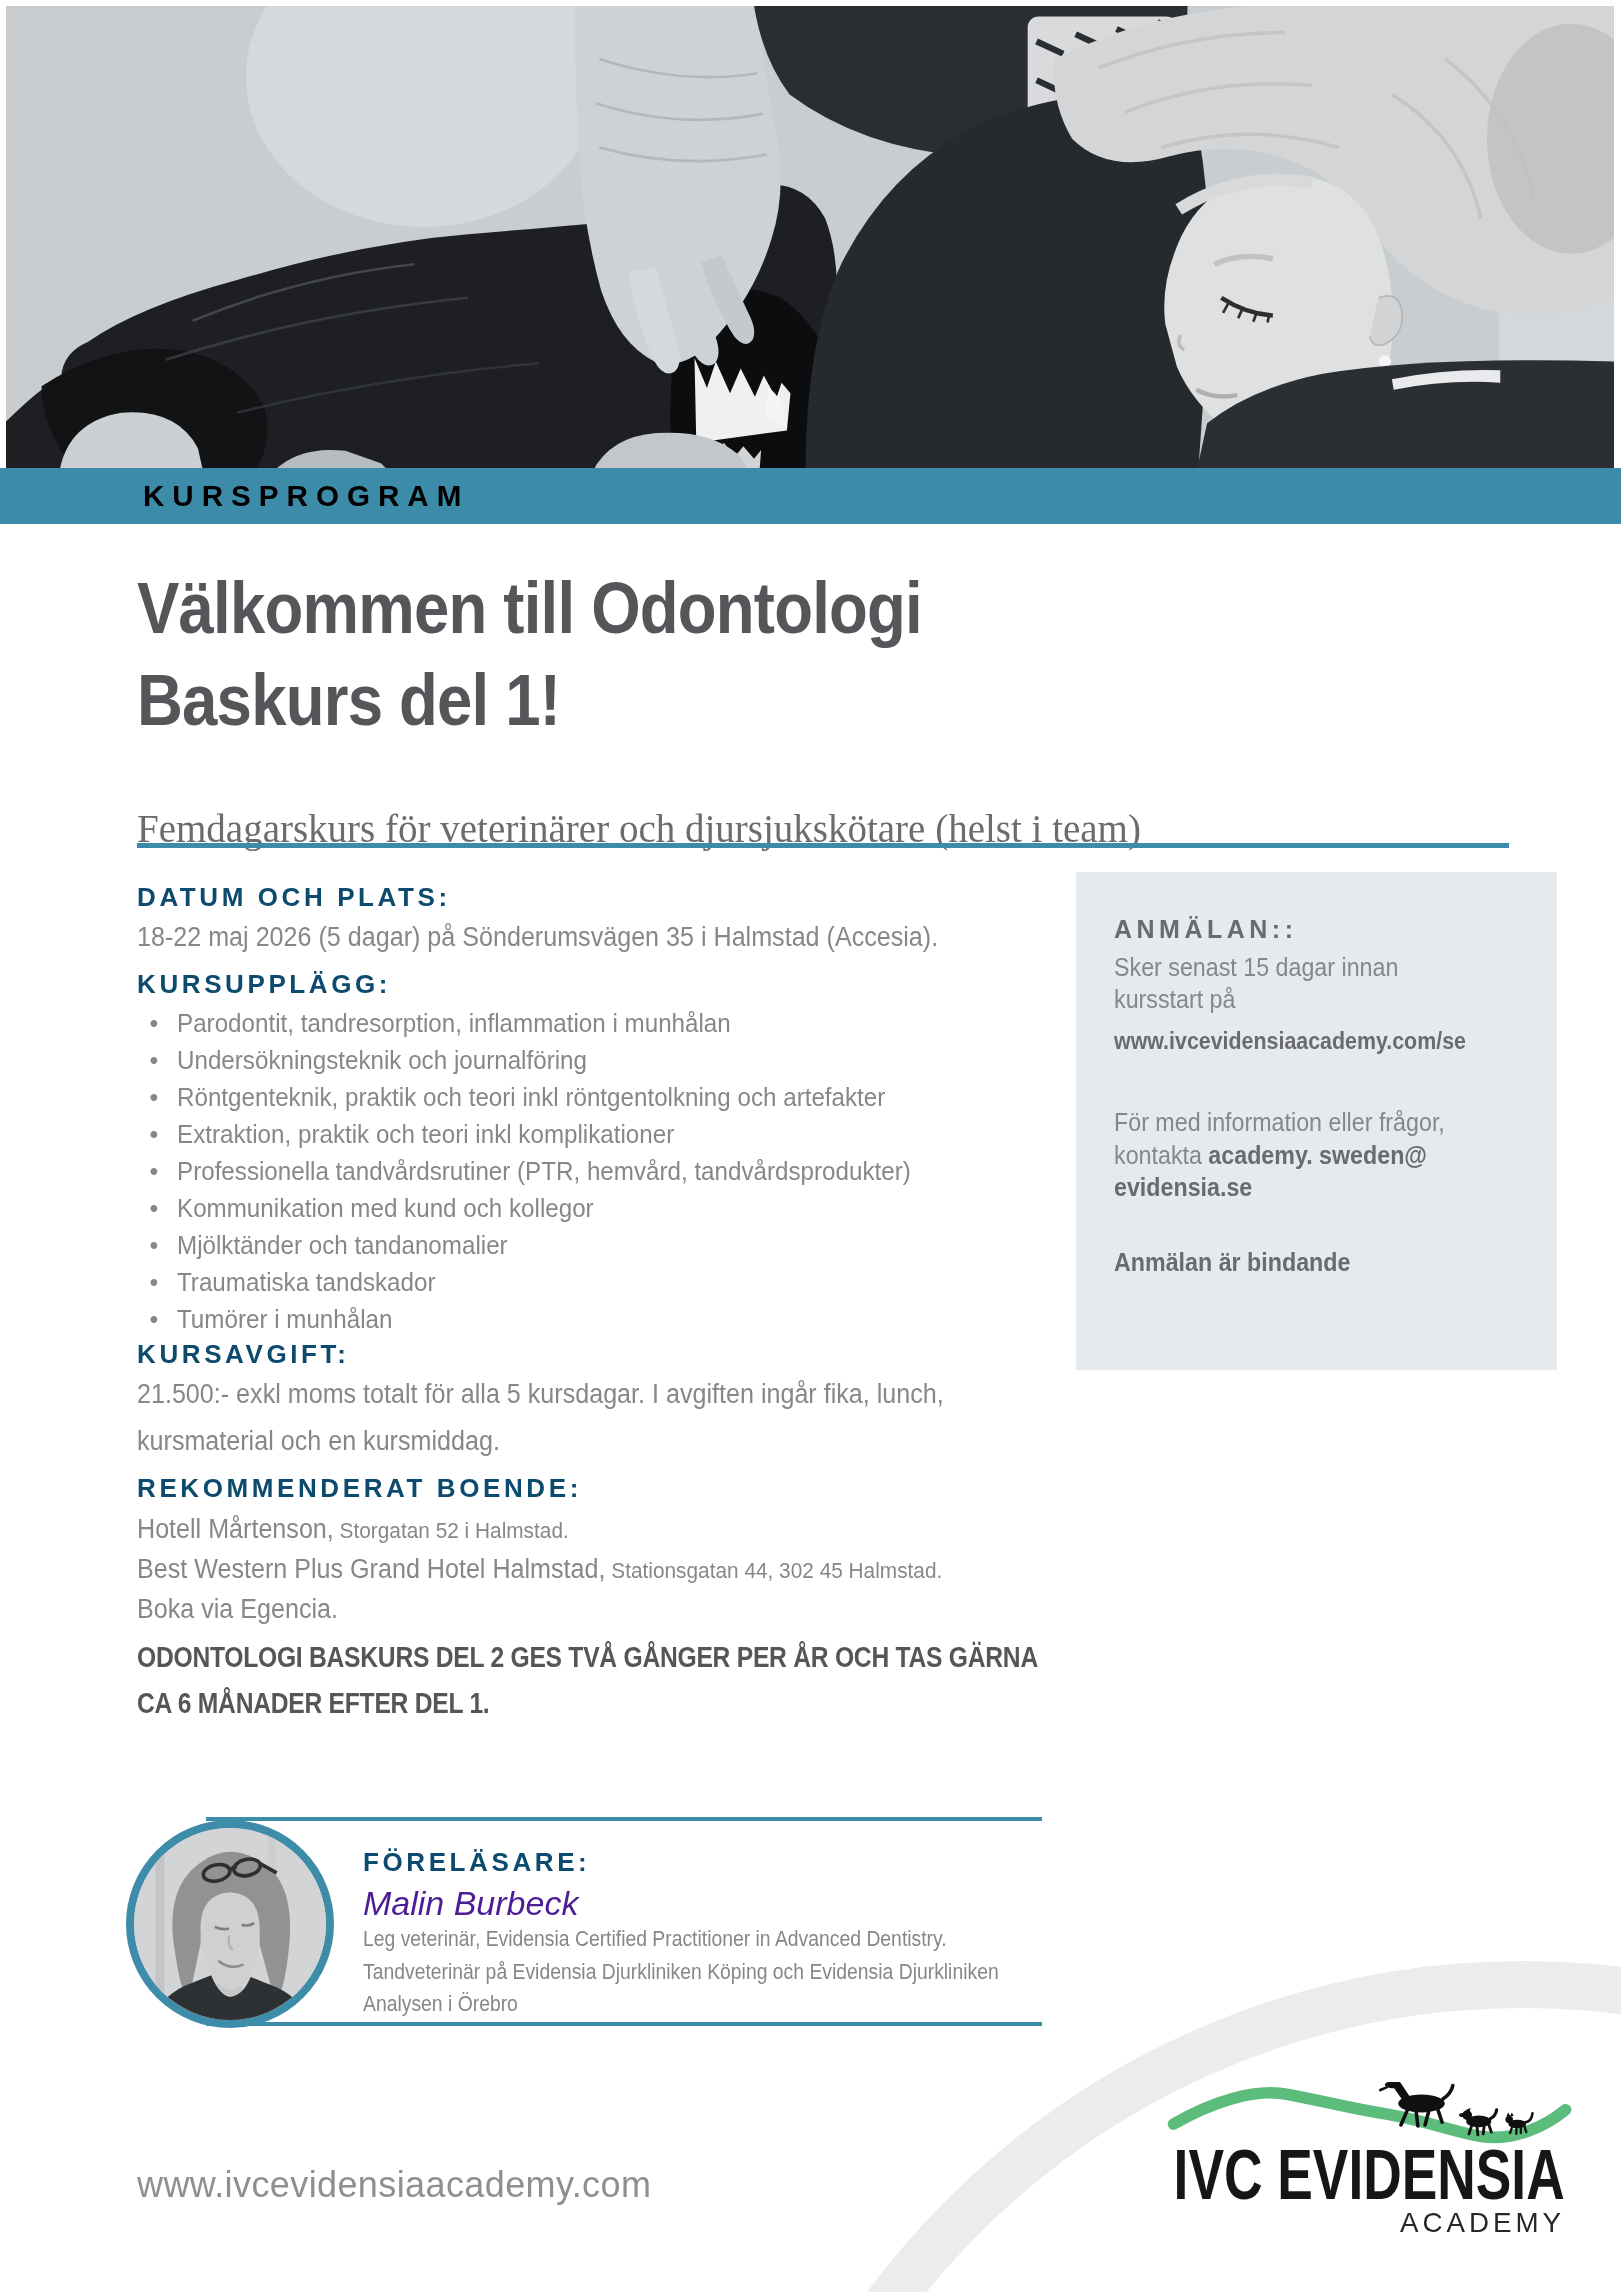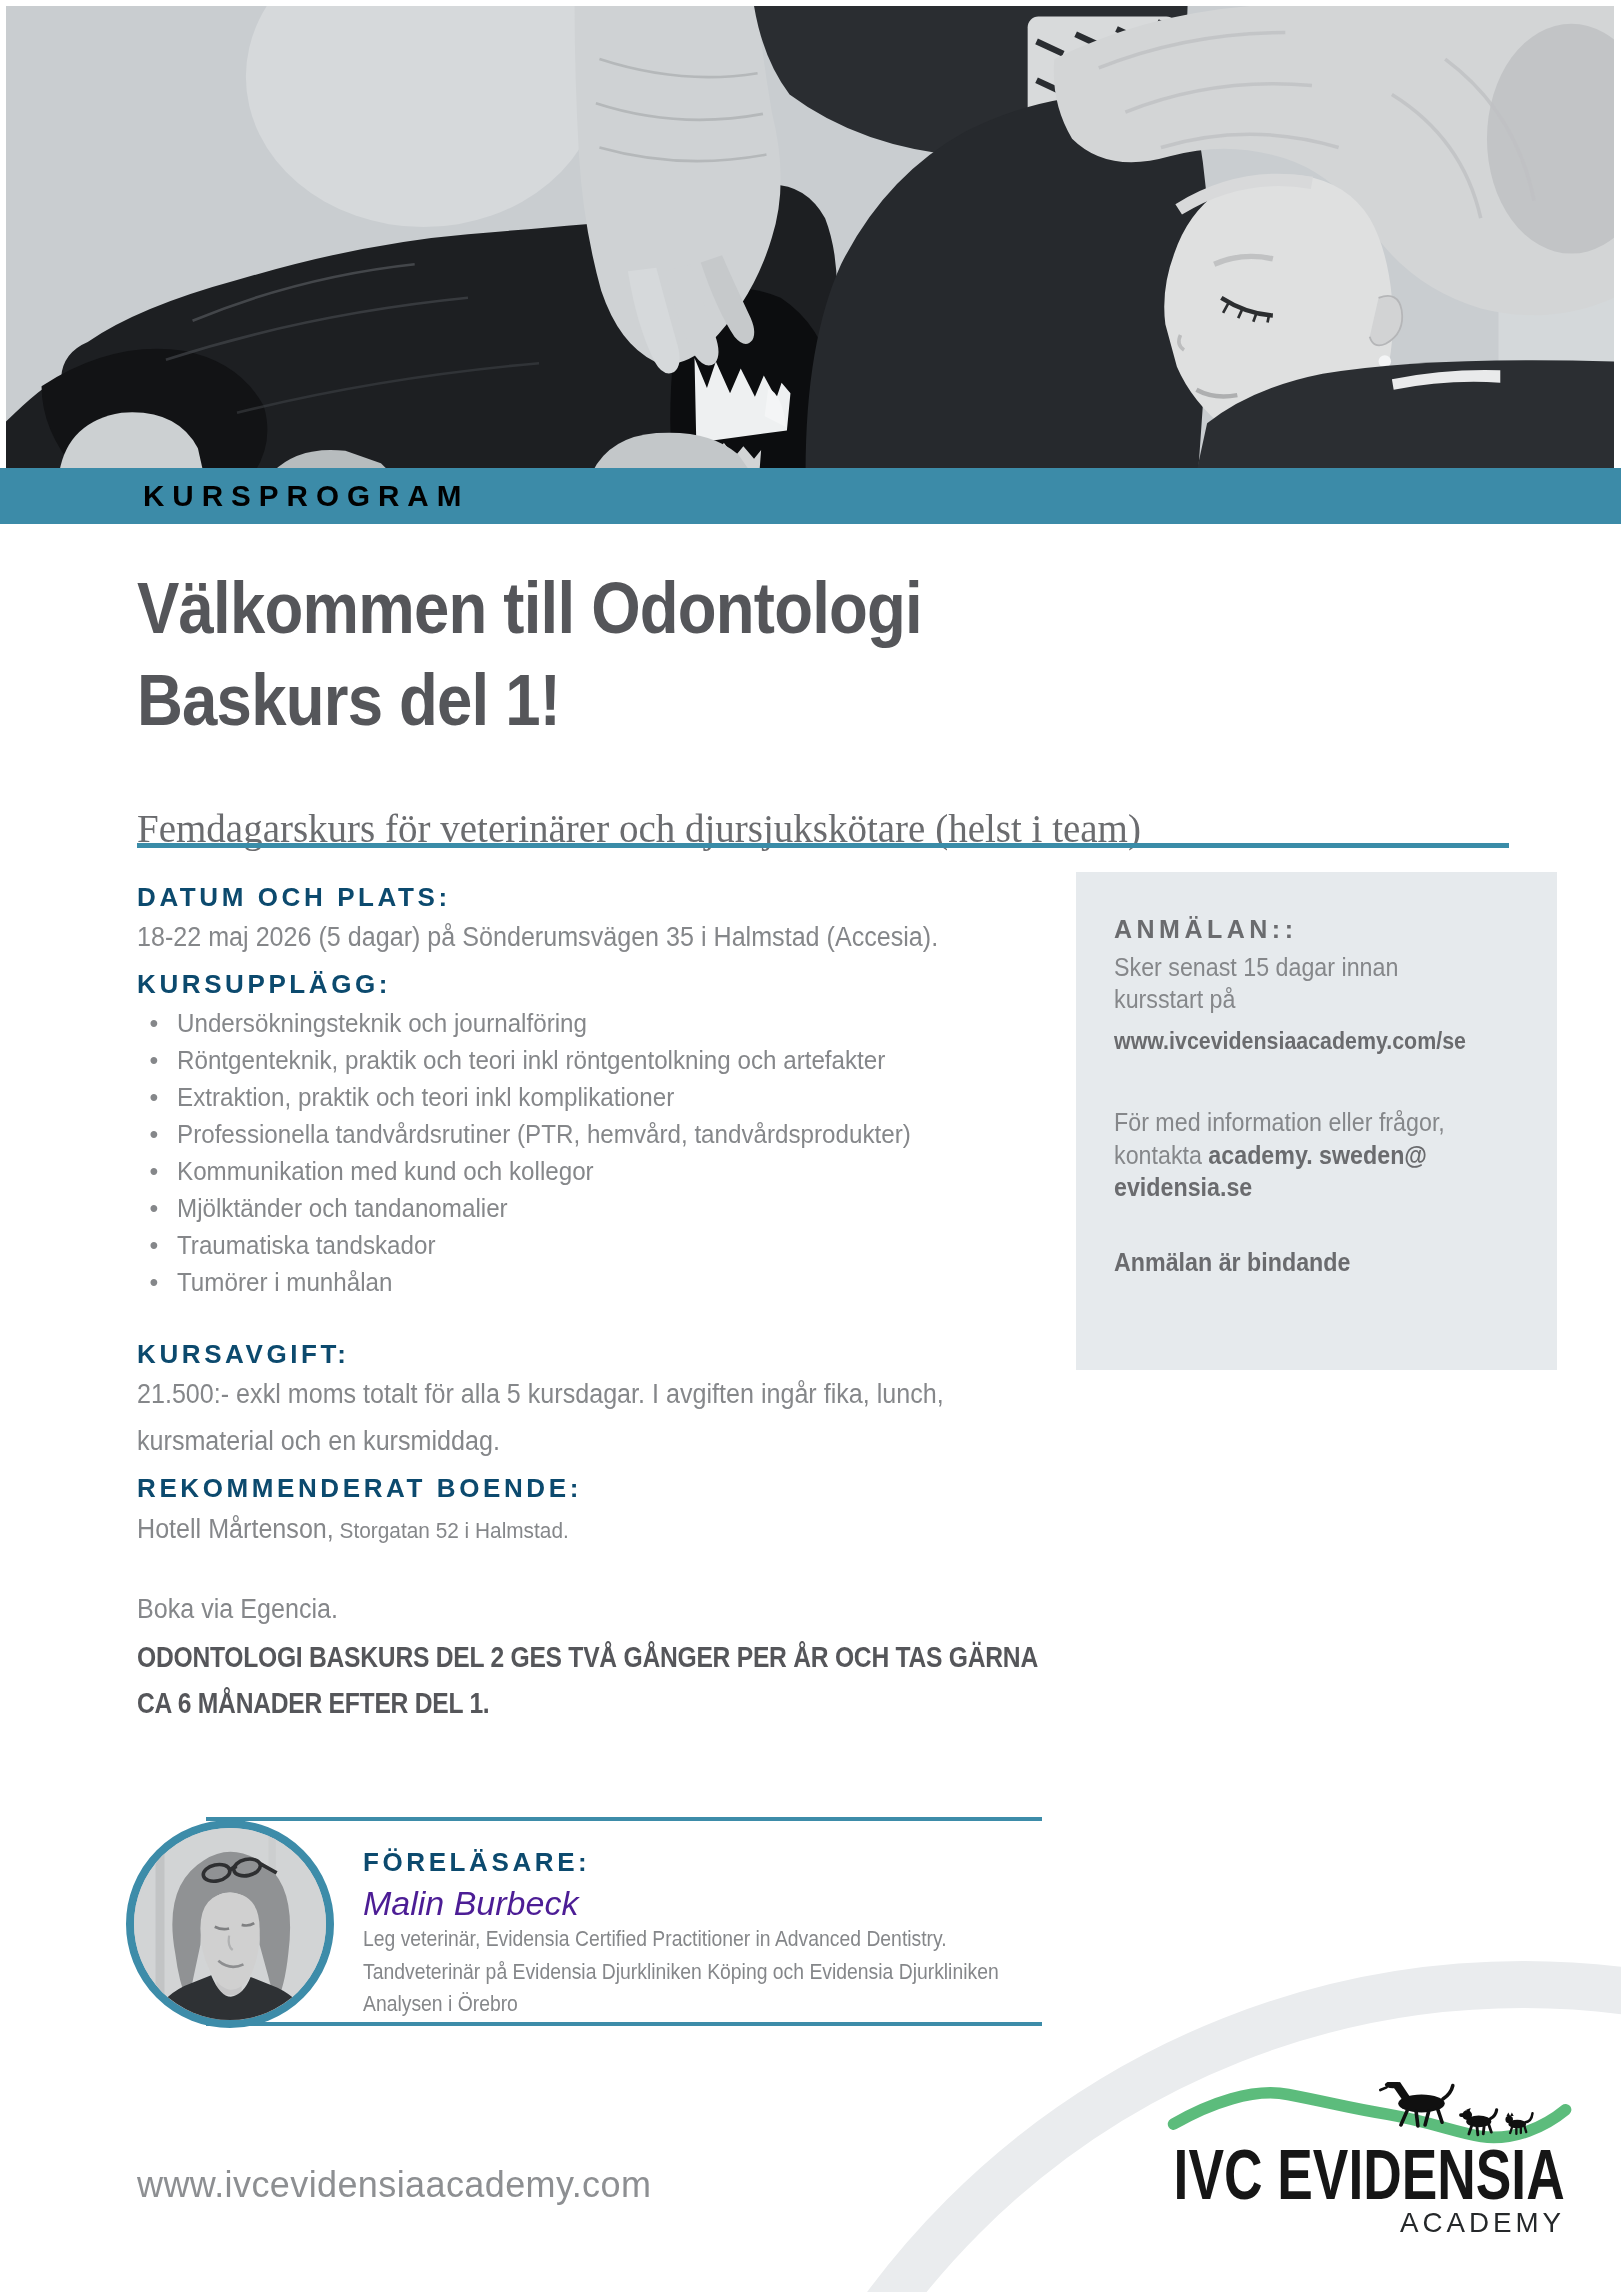--- a/index.html
+++ b/index.html
@@ -119,36 +119,38 @@
   <div class="abs title" style="top:566px;">Välkommen till Odontologi</div>
   <div class="abs title" style="top:658px;">Baskurs del 1!</div>
   <div class="abs subtitle">Femdagarskurs för veterinärer och djursjukskötare (helst i team)</div>
   <div class="abs rule"></div>
 
   <div class="abs h3" style="left:137px;top:882px;">DATUM OCH PLATS:</div>
   <div class="abs" style="left:137px;top:922px;"><span class="bt">18-22 maj 2026 (5 dagar) på Sönderumsvägen 35 i Halmstad (Accesia).</span></div>
 
   <div class="abs h3" style="left:137px;top:969px;">KURSUPPLÄGG:</div>
   <div class="abs bullets">
+    <div class="bullet-row"><span class="dot"></span><span class="bt">Parodontit, tandresorption, inflammation i munhålan</span></div>
     <div class="bullet-row"><span class="dot"></span><span class="bt">Undersökningsteknik och journalföring</span></div>
     <div class="bullet-row"><span class="dot"></span><span class="bt">Röntgenteknik, praktik och teori inkl röntgentolkning och artefakter</span></div>
     <div class="bullet-row"><span class="dot"></span><span class="bt">Extraktion, praktik och teori inkl komplikationer</span></div>
     <div class="bullet-row"><span class="dot"></span><span class="bt">Professionella tandvårdsrutiner (PTR, hemvård, tandvårdsprodukter)</span></div>
     <div class="bullet-row"><span class="dot"></span><span class="bt">Kommunikation med kund och kollegor</span></div>
     <div class="bullet-row"><span class="dot"></span><span class="bt">Mjölktänder och tandanomalier</span></div>
     <div class="bullet-row"><span class="dot"></span><span class="bt">Traumatiska tandskador</span></div>
     <div class="bullet-row"><span class="dot"></span><span class="bt">Tumörer i munhålan</span></div>
   </div>
 
   <div class="abs h3" style="left:137px;top:1339px;">KURSAVGIFT:</div>
   <div class="abs" style="left:137px;top:1379px;"><span class="bt">21.500:- exkl moms totalt för alla 5 kursdagar. I avgiften ingår fika, lunch,</span></div>
   <div class="abs" style="left:137px;top:1426px;"><span class="bt">kursmaterial och en kursmiddag.</span></div>
 
   <div class="abs h3" style="left:137px;top:1473px;">REKOMMENDERAT BOENDE:</div>
   <div class="abs" style="left:137px;top:1514px;"><span class="bt"><span>Hotell Mårtenson,</span><span class="small-t"> Storgatan 52 i Halmstad.</span></span></div>
+  <div class="abs" style="left:137px;top:1554px;"><span class="bt"><span>Best Western Plus Grand Hotel Halmstad,</span><span class="small-t"> Stationsgatan 44, 302 45 Halmstad.</span></span></div>
   <div class="abs" style="left:137px;top:1594px;"><span class="bt">Boka via Egencia.</span></div>
 
   <div class="abs note-line" style="top:1641px;">ODONTOLOGI BASKURS DEL 2 GES TVÅ GÅNGER PER ÅR OCH TAS GÄRNA</div>
   <div class="abs note-line" style="top:1687px;">CA 6 MÅNADER EFTER DEL 1.</div>
 
   <div class="abs side-box">
     <div class="abs sh" style="top:43px;">ANMÄLAN::</div>
     <div class="abs" style="top:81px;"><span class="st">Sker senast 15 dagar innan</span></div>
     <div class="abs" style="top:113px;"><span class="st">kursstart på</span></div>
     <div class="abs" style="top:156px;"><span class="surl">www.ivcevidensiaacademy.com/se</span></div>

